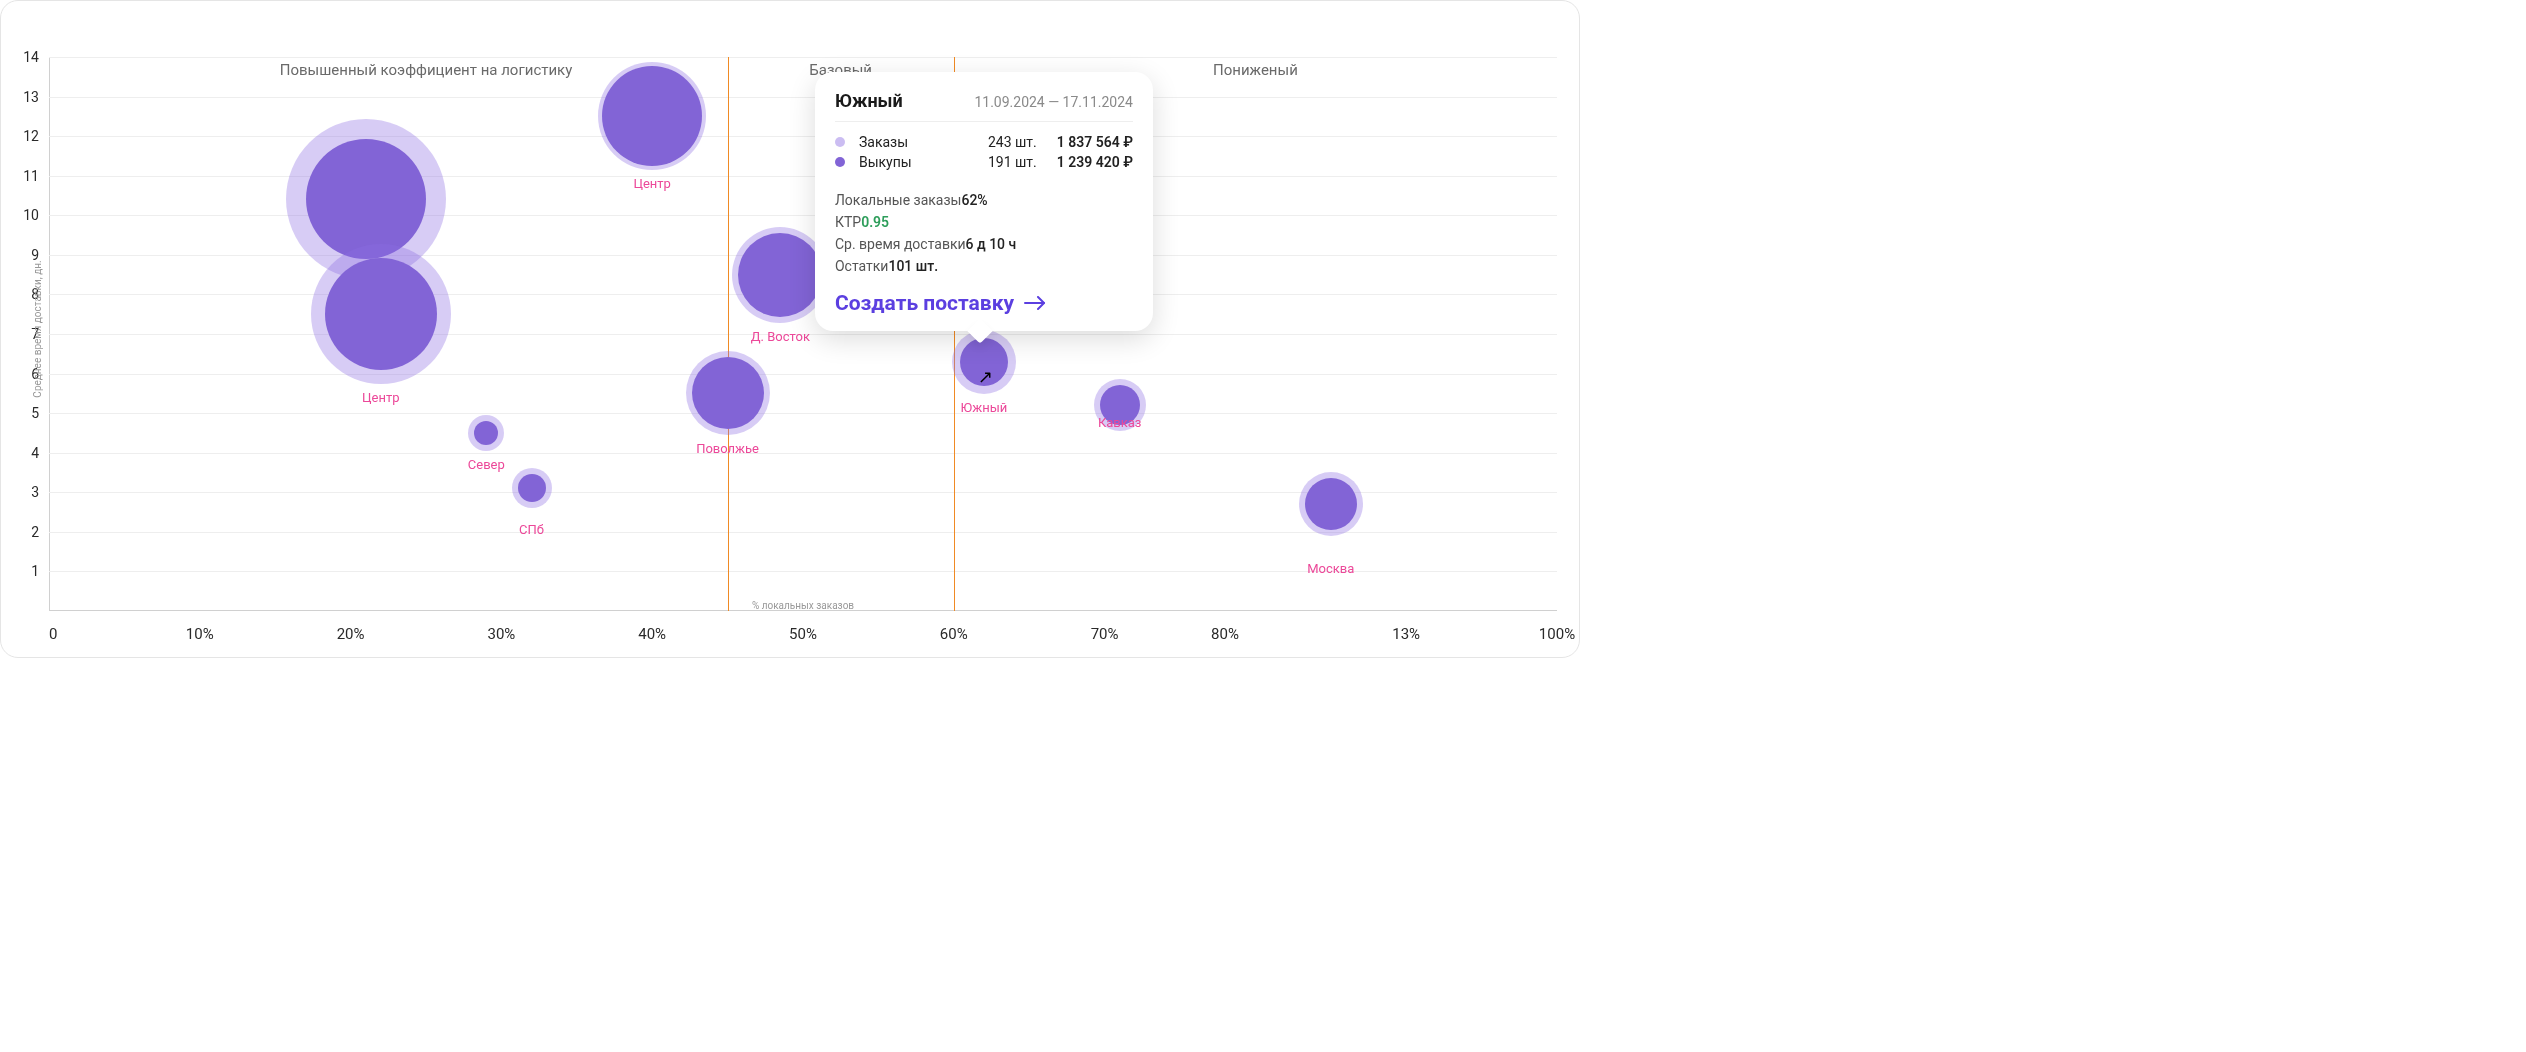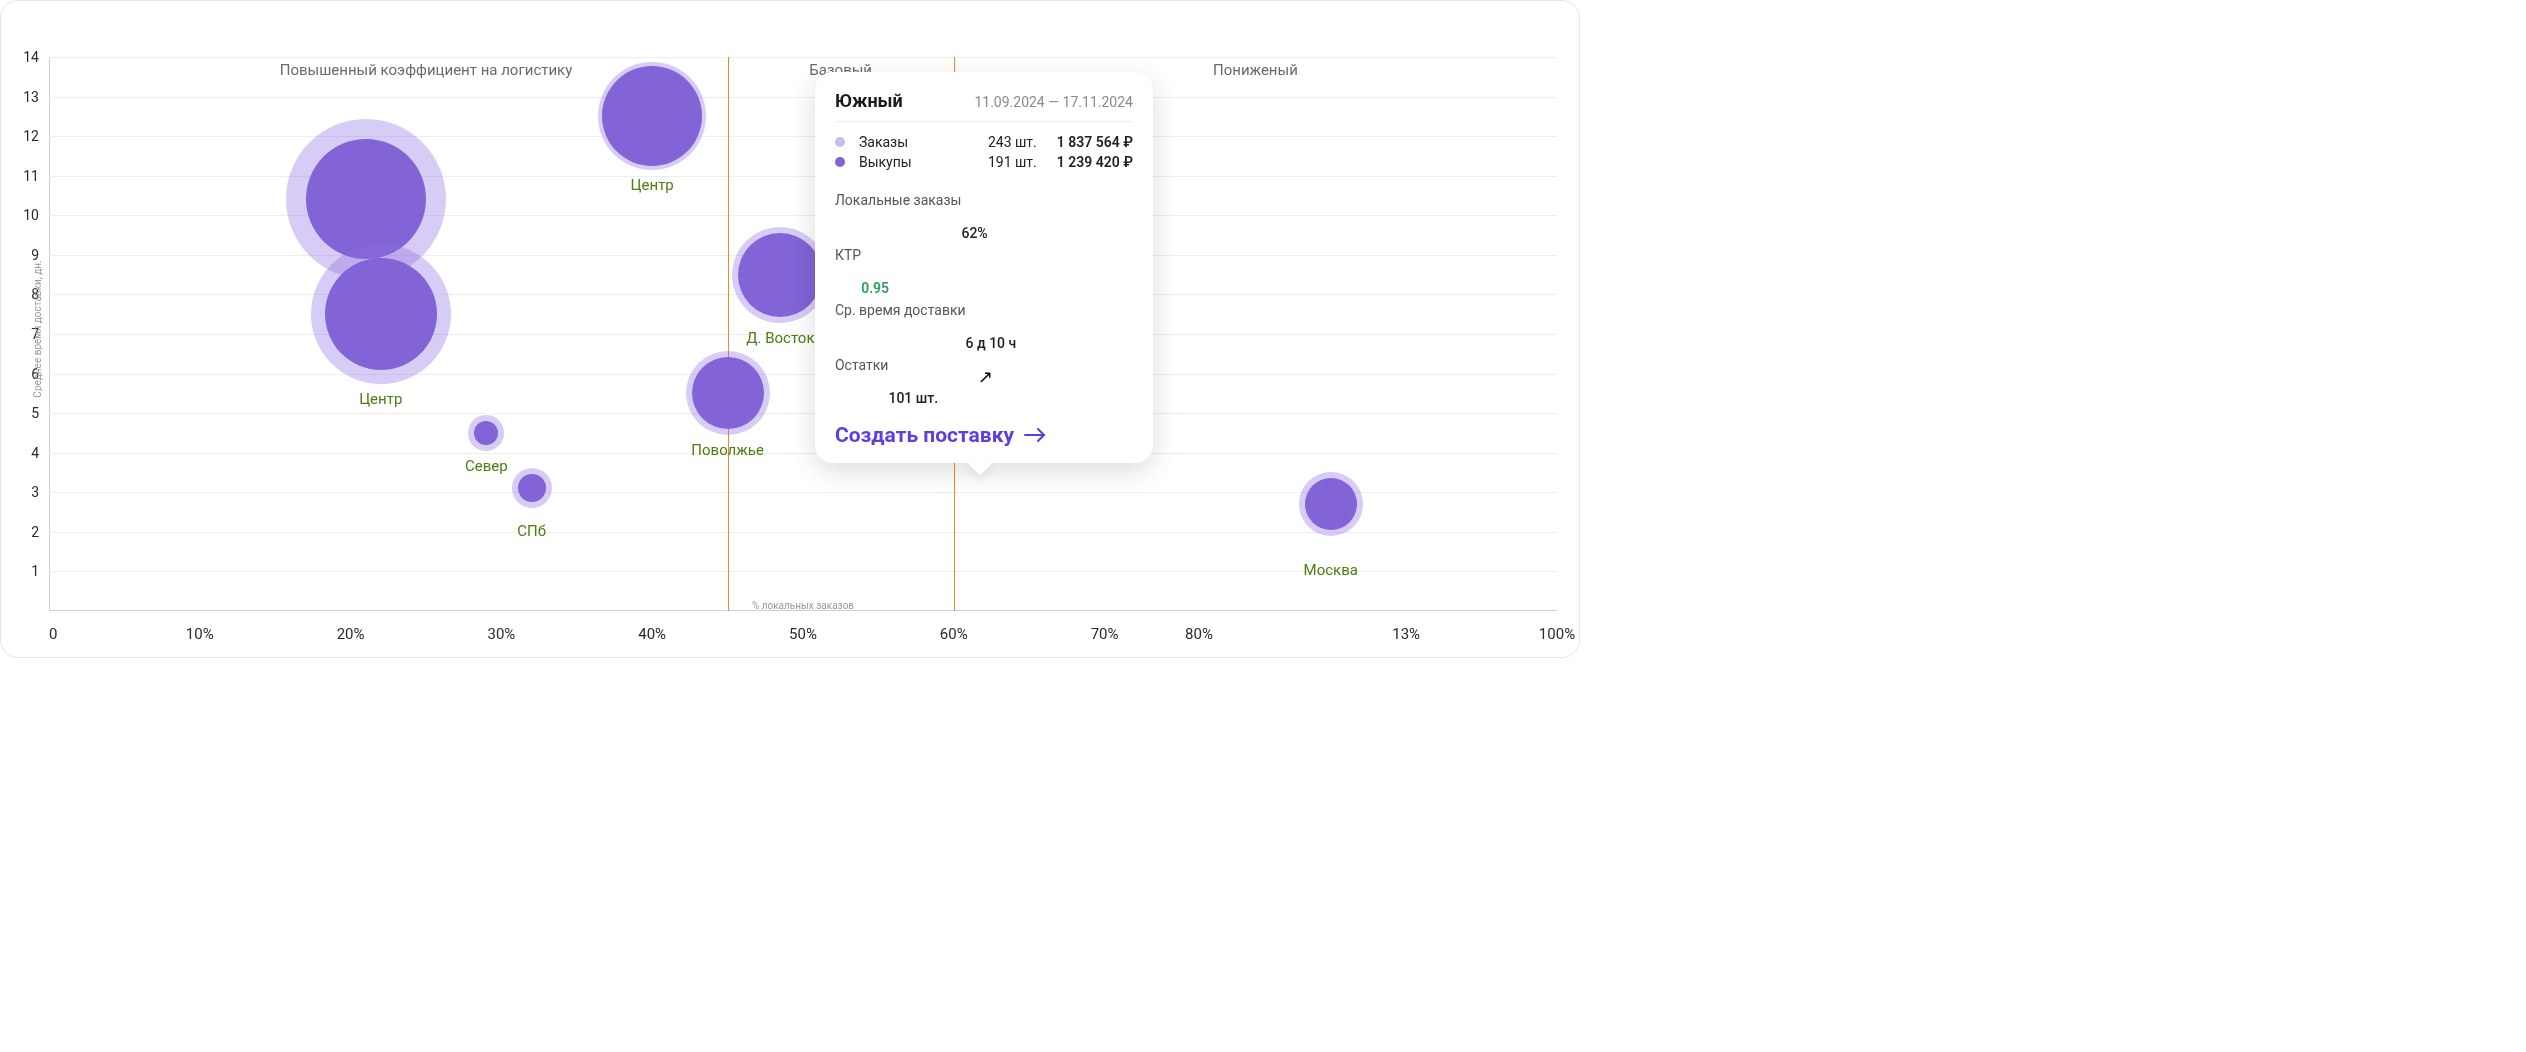--- a/index.html
+++ b/index.html
@@ -131,22 +131,22 @@
     position: absolute;
     left: 50%;
     top: 50%;
     transform: translate(-50%, -50%);
     border-radius: 50%;
     background: #8264d6;
   }
   .bubble-label {
     position: absolute;
     transform: translateX(-50%);
-    font-size: 15px;
-    color: #4d7c0f;
+    font-size: 13px;
+    color: #ec4899;
     white-space: nowrap;
   }
   
   .tooltip {
     position: absolute;
     width: 338px;
     background: #fff;
     border-radius: 18px;
     box-shadow: 0 8px 28px rgba(0,0,0,0.14);
     padding: 18px 20px 16px 20px;
@@ -176,21 +176,21 @@
   .tt-row .lab { color: #222; }
   .tt-row .qty { color: #222; justify-self: end; padding-right: 12px; }
   .tt-row .val { color: #222; font-weight: 600; white-space: nowrap; justify-self: end; }
   .tt-divider { height: 1px; background: transparent; margin: 8px 0; }
   .tt-kv {
     display: flex;
     font-size: 14px;
     padding: 3px 0;
     color: #555;
   }
-  .tt-kv .v { color: #222; font-weight: 500; margin-top: 33px; }
+  .tt-kv .v { color: #222; font-weight: 500; }
   .tt-kv .v.green { color: #2e9e5b; font-weight: 600; }
   .tt-cta {
     margin-top: 14px;
     display: inline-flex;
     align-items: center;
     gap: 10px;
     color: #5b3fe0;
     font-size: 21px;
     font-weight: 700;
     cursor: pointer;
@@ -316,21 +316,21 @@
 
   <div class="x-axis" id="x-axis">
       <div class="x-tick zero" style="left: 0px;">0</div>
       <div class="x-tick" style="left: 150.8px;">10%</div>
       <div class="x-tick" style="left: 301.6px;">20%</div>
       <div class="x-tick" style="left: 452.4px;">30%</div>
       <div class="x-tick" style="left: 603.2px;">40%</div>
       <div class="x-tick" style="left: 754px;">50%</div>
       <div class="x-tick" style="left: 904.8px;">60%</div>
       <div class="x-tick" style="left: 1055.6px;">70%</div>
-      <div class="x-tick" style="left: 1150px;">80%</div>
+      <div class="x-tick" style="left: 1176px;">80%</div>
       <div class="x-tick" style="left: 1357.2px;">13%</div>
       <div class="x-tick" style="left: 1508px;">100%</div>
     </div>
 
   <div class="tooltip" id="tooltip" style="left: 813.96px; top: 70.7px;">
     <div class="tt-header">
       <span class="tt-title">Южный</span>
       <span class="tt-date">11.09.2024 — 17.11.2024</span>
     </div>
     <div class="tt-row orders">

